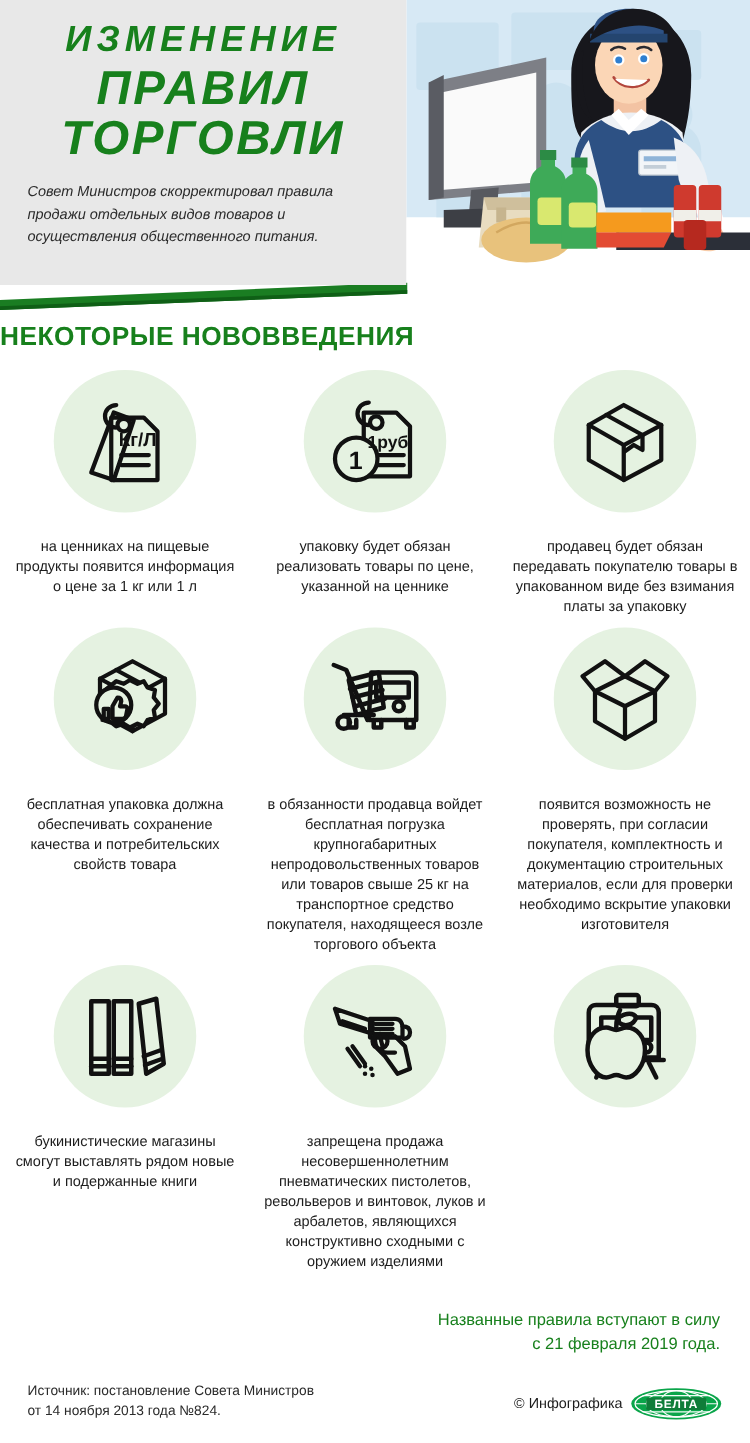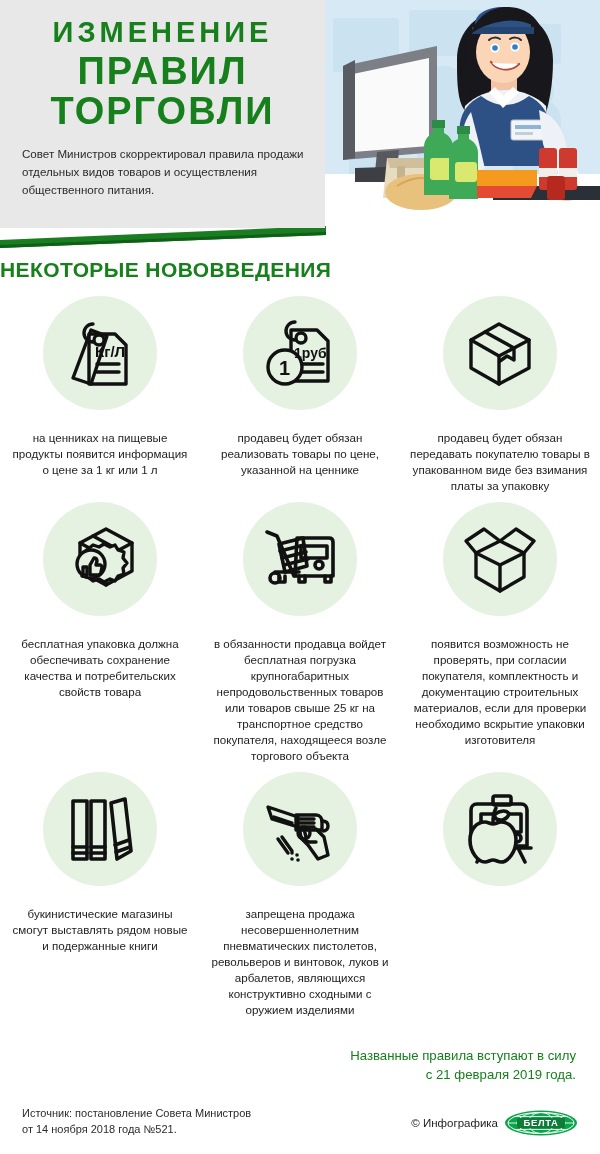--- a/index.html
+++ b/index.html
@@ -16,21 +16,21 @@
   .illus {
     position: absolute; left: 325px; top: 0; width: 275px; height: 228px;
     overflow: hidden; background: #ffffff;
   }
   .illus-sky { position: absolute; left: 0; top: 0; width: 275px; height: 174px; background: #d7e9f5; }
   .illus-counter { position: absolute; left: 0; top: 174px; width: 275px; height: 54px; background: #ffffff; }
   .illus svg { position: absolute; left: 0; top: 0; }
 
   .head-panel {
     position: absolute; left: 0; top: 0; width: 325px; height: 228px;
-    background: #e8e8e8; z-index: 3;
+    background: #e8e8e8; z-index: 3; font-style: italic;
   }
   .head-title { padding: 18px 22px 0 22px; }
   .head-title .l1, .head-title .l2, .head-title .l3 {
     color: #17801c; font-weight: bold; text-align: center;
     letter-spacing: 2px; line-height: 1.02; white-space: nowrap;
   }
   .head-title .l1 { font-size: 29px; letter-spacing: 4px; }
   .head-title .l2 { font-size: 38px; letter-spacing: 2px; margin-top: 4px; }
   .head-title .l3 { font-size: 38px; letter-spacing: 2px; margin-top: 2px; }
   .head-sub {
@@ -237,21 +237,21 @@
               <path d="M28 14 h26 l11 11 v40 H28 Z"></path>
               <path d="M32 6c-5 0-9 4-9 9 0 5 4 9 9 9"></path>
               <circle cx="38" cy="22" r="5"></circle>
               <path d="M34 48h26M34 56h26"></path>
               <circle cx="22" cy="51" r="17" fill="#e5f2e1"></circle>
             </g>
             <text x="31" y="42" font-family="'Liberation Sans',sans-serif" font-size="14" font-weight="bold" fill="#111">1руб</text>
             <text x="16" y="59" font-family="'Liberation Sans',sans-serif" font-size="20" font-weight="bold" fill="#111">1</text>
           </svg>
         </div>
-        <div class="cap">продавец будет обязан реализовать товары по цене, указанной на ценнике</div>
+        <div class="cap">упаковку будет обязан реализовать товары по цене, указанной на ценнике</div>
       </div>
 
       <div class="cell">
         <div class="circ">
           <svg width="74" height="74" viewBox="0 0 74 74">
             <g fill="none" stroke="#111" stroke-width="3.4" stroke-linejoin="round" stroke-linecap="round">
               <path d="M8 24 L36 8 L66 24 L66 52 L36 68 L8 52 Z"></path>
               <path d="M8 24 L36 40 L66 24"></path>
               <path d="M36 40 L36 68"></path>
               <path d="M22 16 L51 32 L51 44 L44 40 L37 45"></path>
@@ -393,21 +393,21 @@
   </div>
 
   <div class="note">
     <div>Названные правила вступают в силу</div>
     <div>с 21 февраля 2019 года.</div>
   </div>
 
   <div class="footer">
     <div class="src">
       <div>Источник: постановление Совета Министров</div>
-      <div>от 14 ноября 2018 года №521.</div>
+      <div>от 14 ноября 2013 года №824.</div>
     </div>
     <div class="credit">
       <span class="credit-label">© Инфографика</span>
       <svg class="belta" viewBox="0 0 74 26">
         <ellipse cx="37" cy="13" rx="36" ry="12.5" fill="#0aa54a"></ellipse>
         <ellipse cx="37" cy="13" rx="33" ry="10.5" fill="none" stroke="#ffffff" stroke-width="1"></ellipse>
         <g stroke="#ffffff" stroke-width="0.9" fill="none" opacity="0.95">
           <ellipse cx="37" cy="13" rx="13" ry="10.5"></ellipse>
           <ellipse cx="37" cy="13" rx="24" ry="10.5"></ellipse>
           <path d="M4 13 H70"></path>

